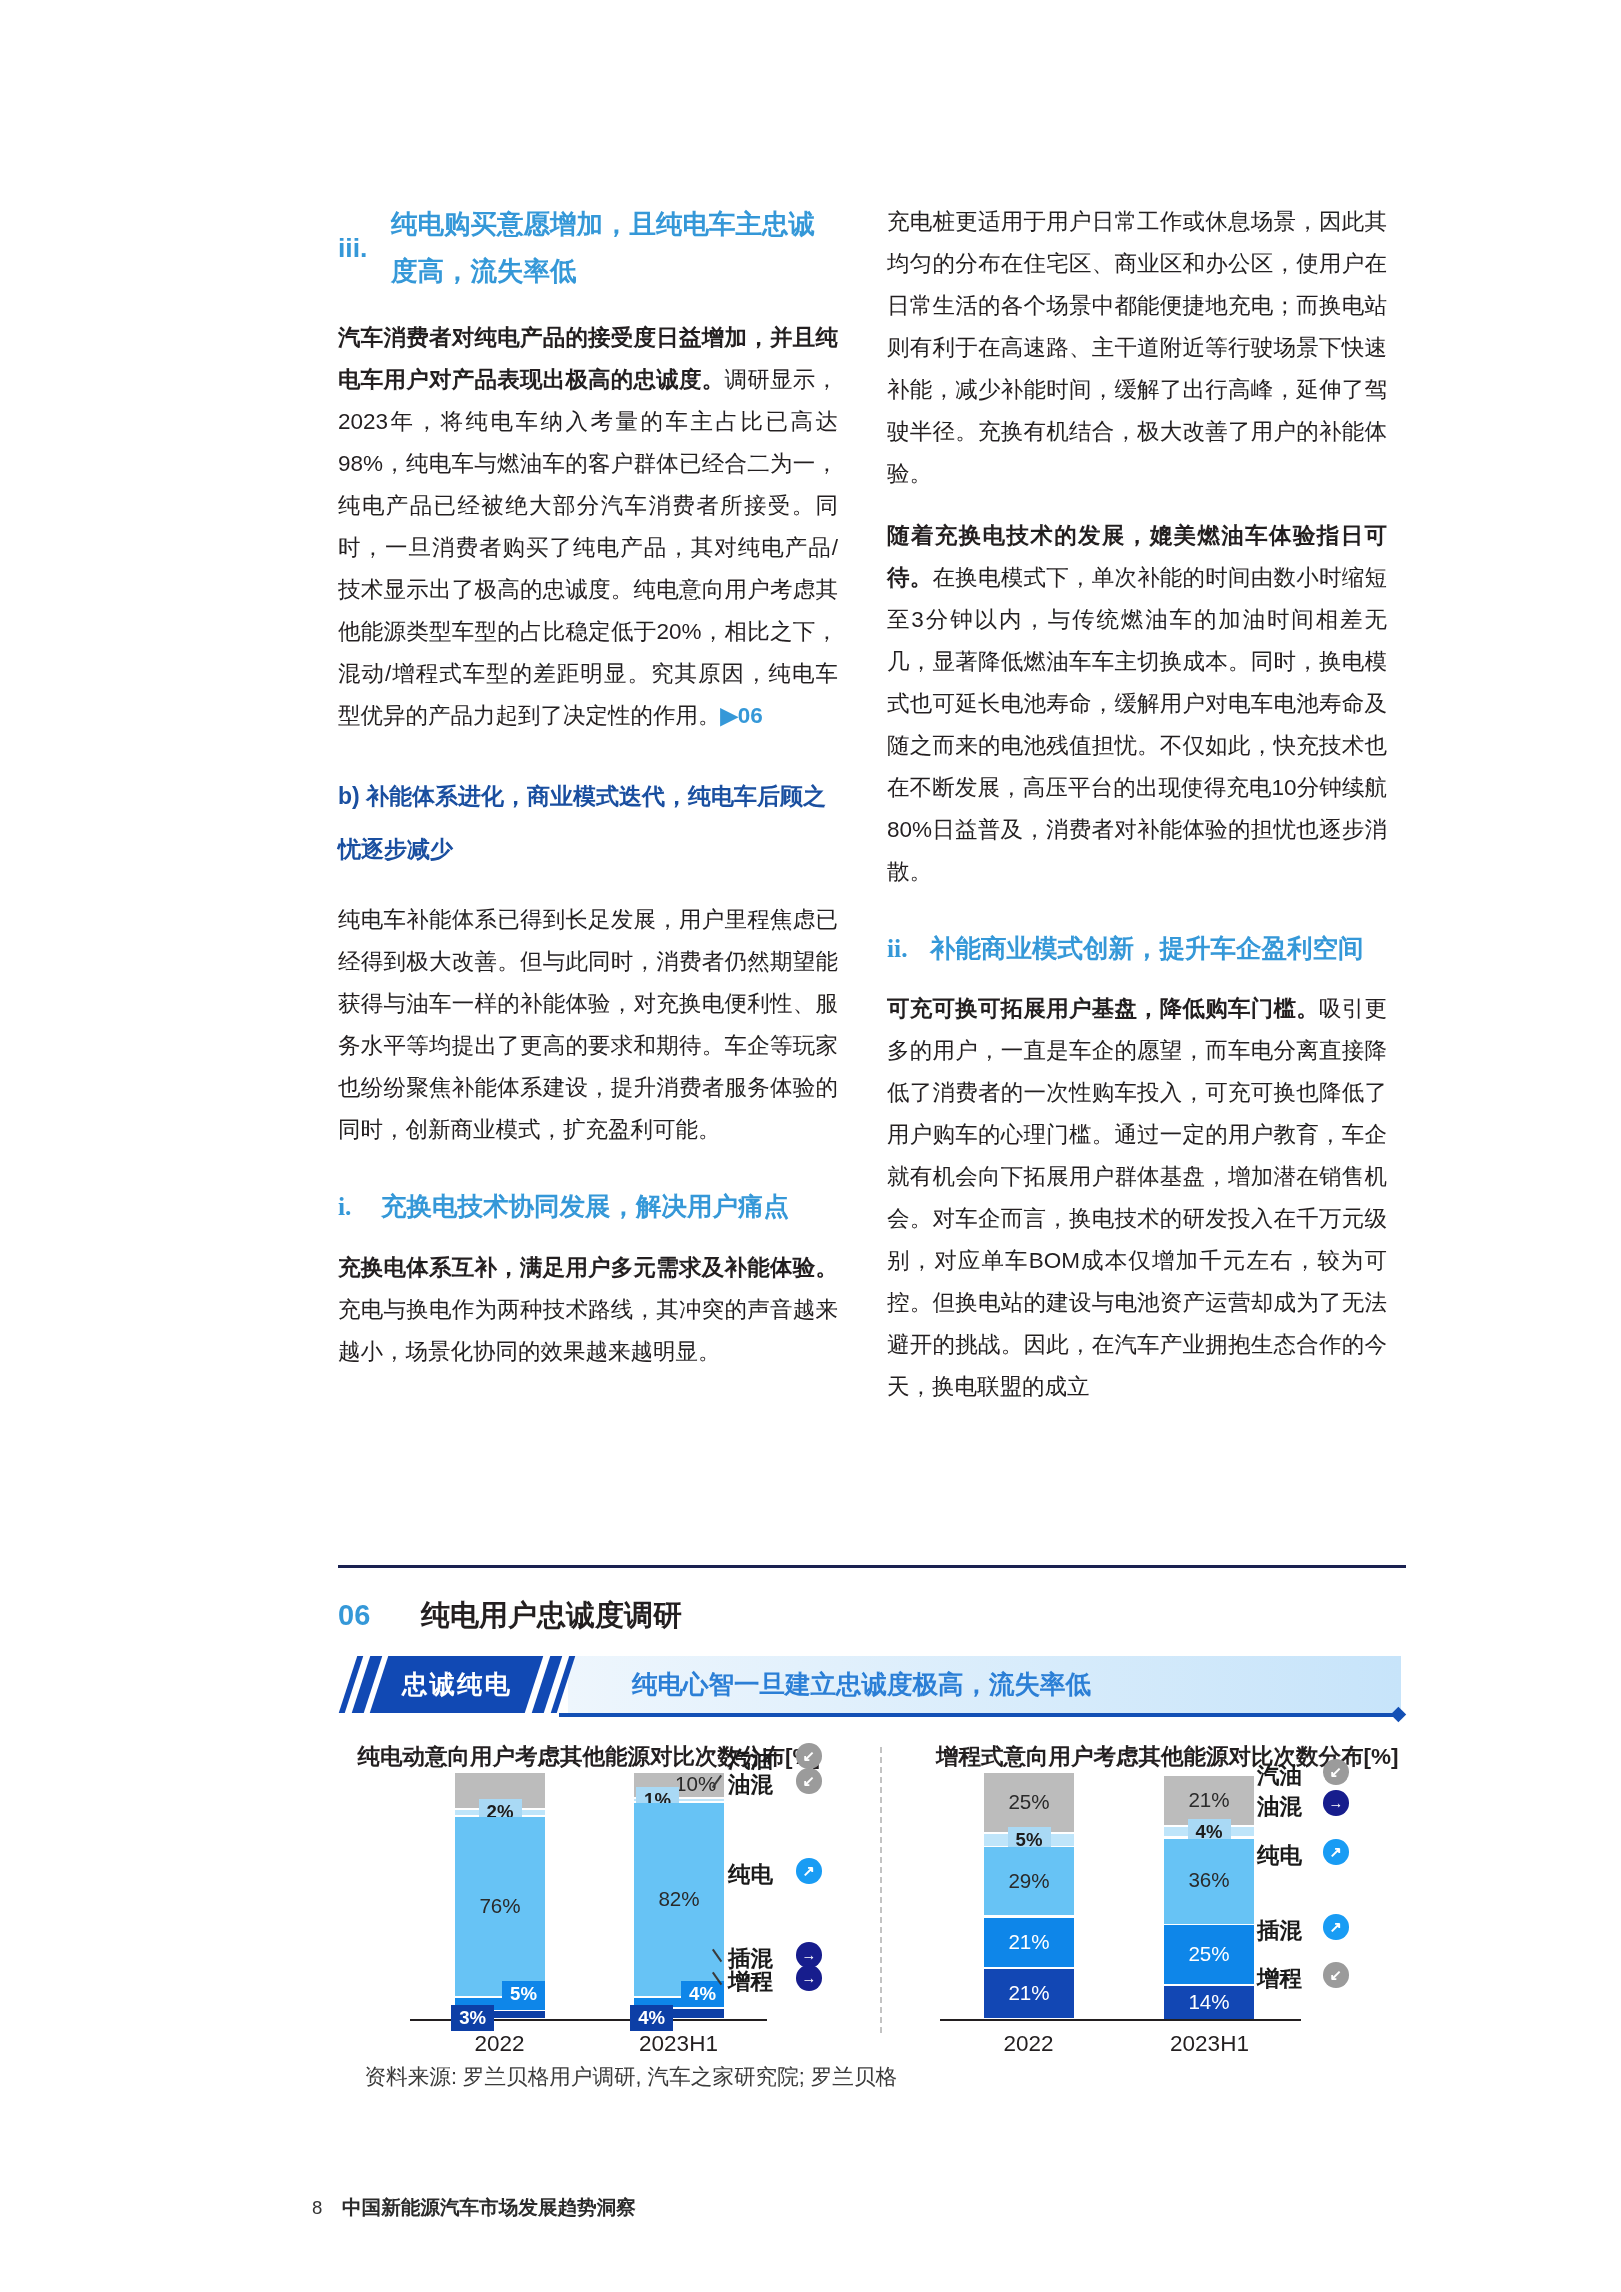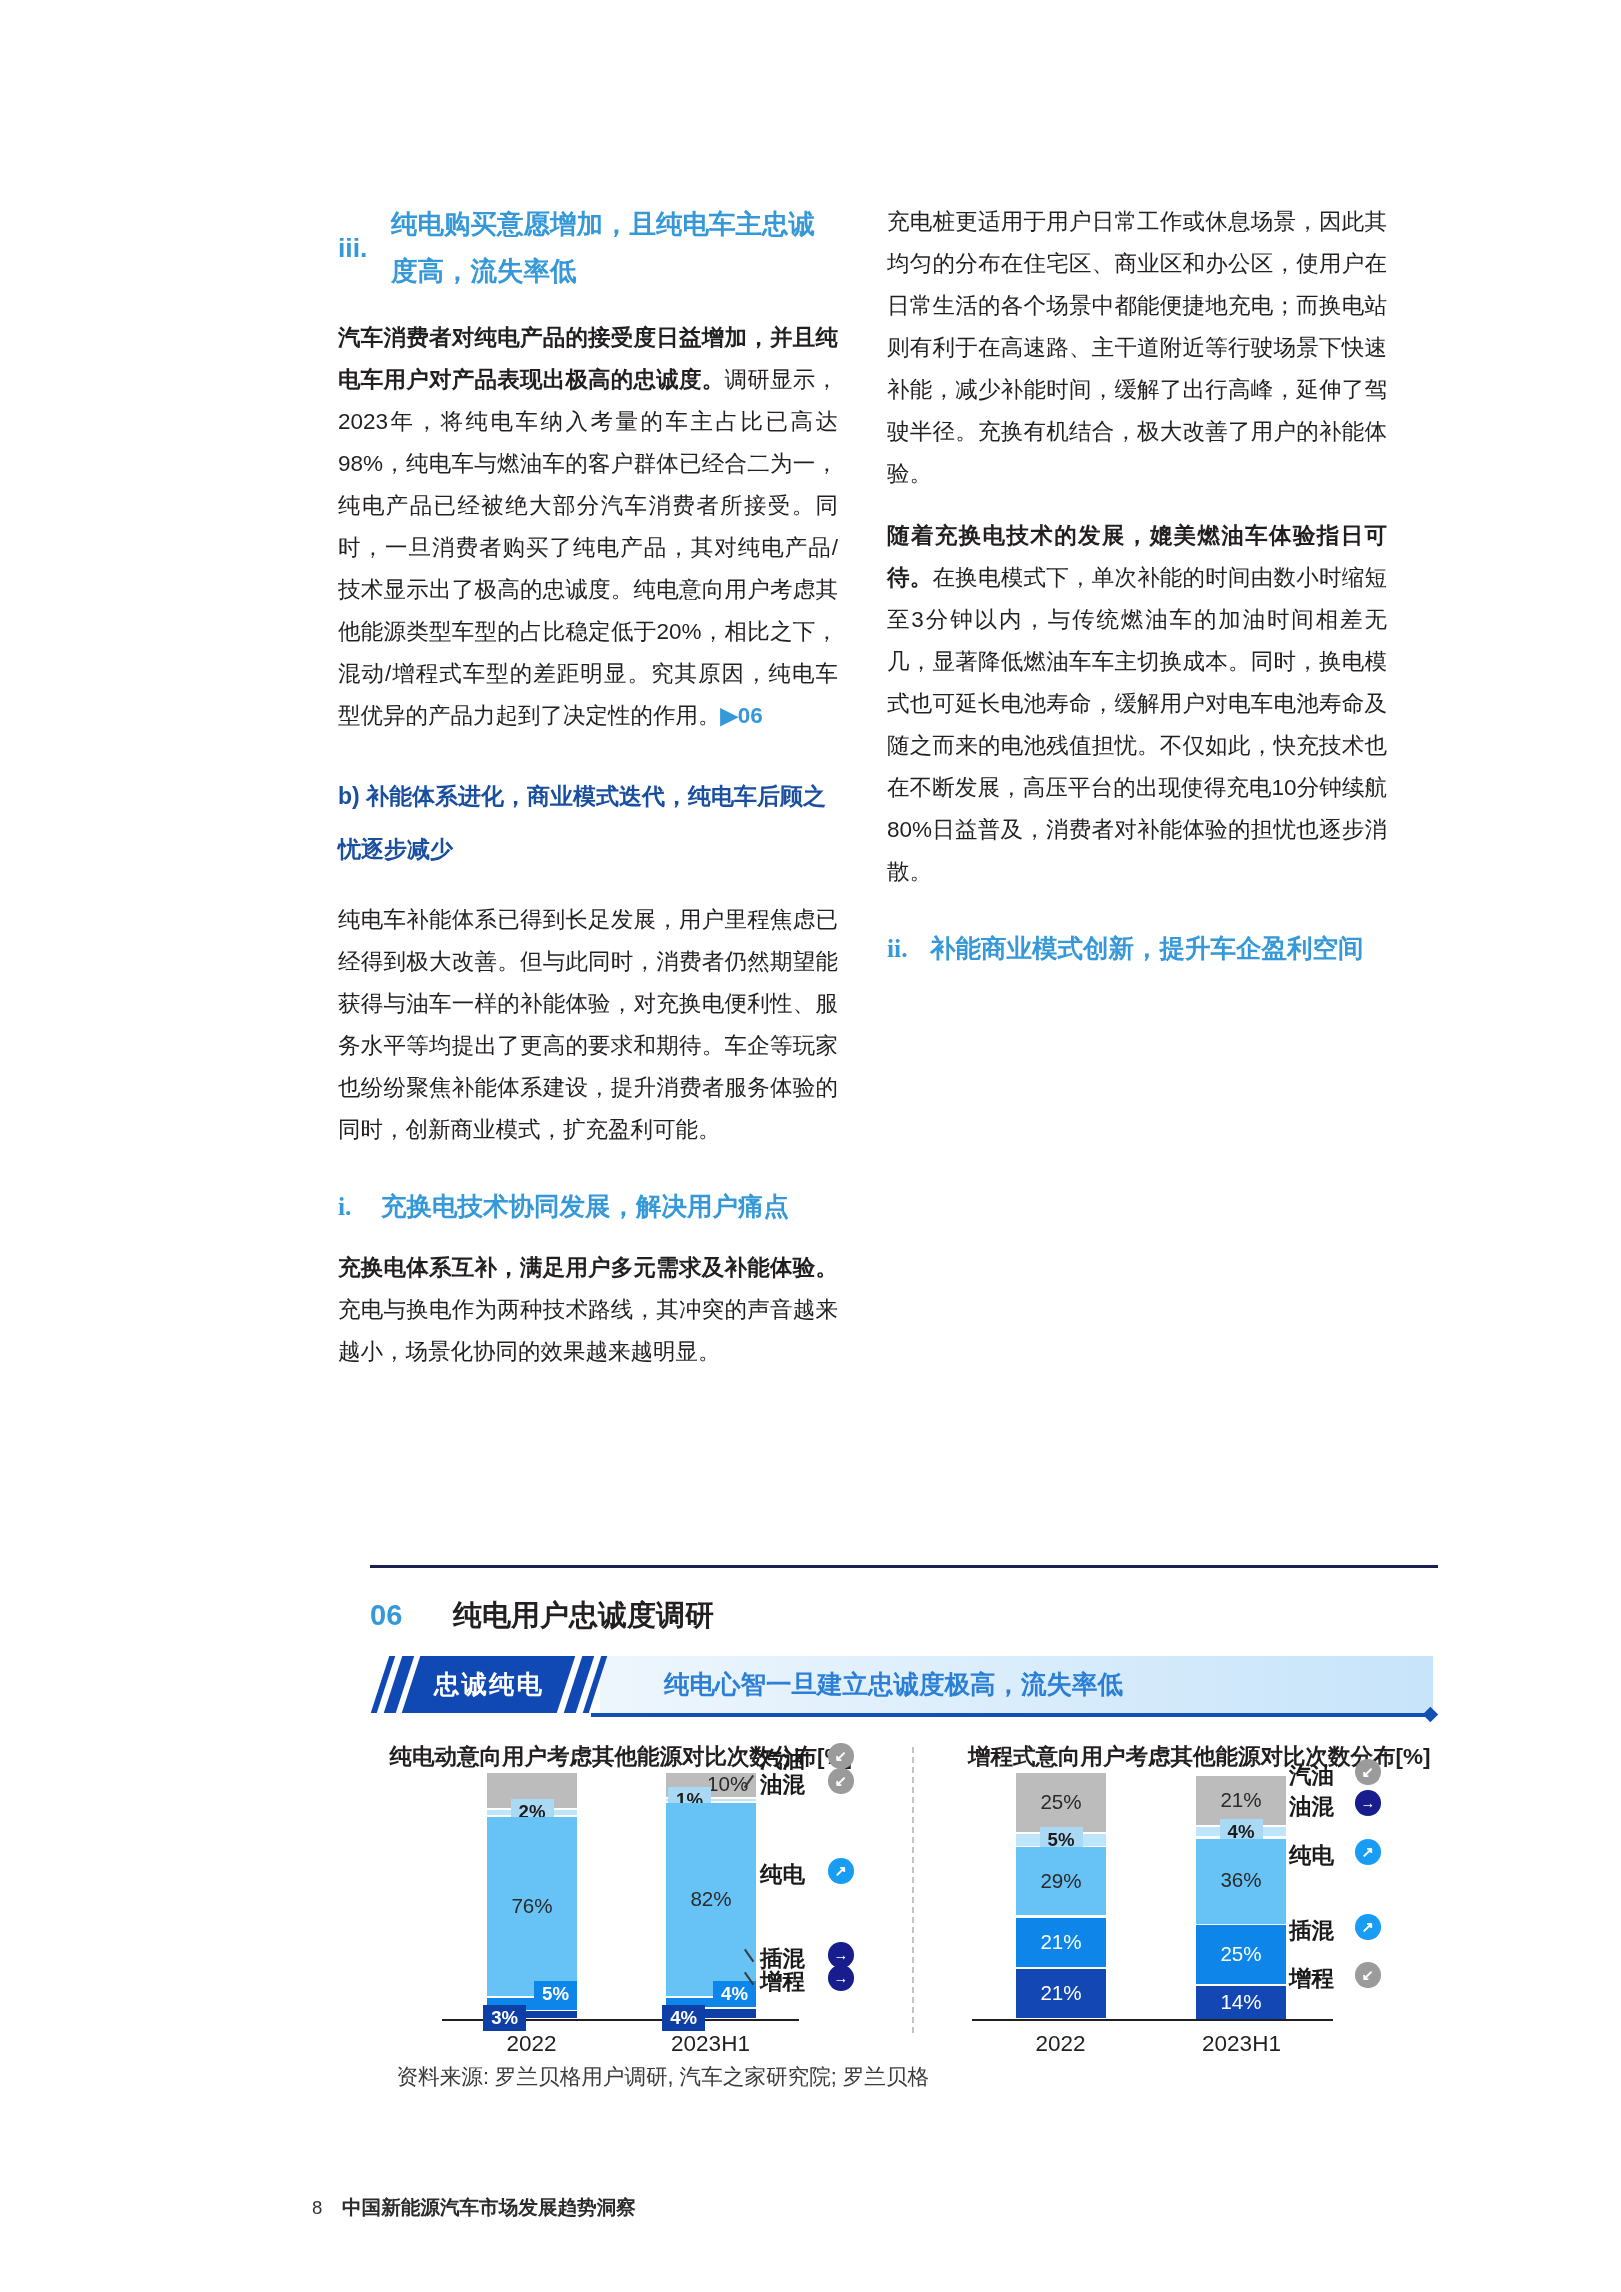--- a/index.html
+++ b/index.html
@@ -11,21 +11,21 @@
   .col p{font-size:22.5px;line-height:42px;text-align:justify;margin:0 0 19.6px 0;}
   .col p .lead{font-weight:700;}
   .ref{color:#3598d8;font-weight:700;}
   .h-iii{display:flex;font-size:26.5px;line-height:47px;font-weight:700;color:#3598d8;margin:0 0 21.6px 0;align-items:center;}
   .h-iii .marker{flex:0 0 53px;}
   .h-iii .txt{flex:1;}
   .h-b{font-size:23px;line-height:53px;font-weight:700;color:#1a4fa0;margin:33px 0 23.5px 0;}
   .h-i{display:flex;font-size:25.5px;line-height:45px;font-weight:700;color:#3598d8;margin:33px 0 17.6px 0;font-family:Liberation Serif, serif;}
   .h-i .marker{flex:0 0 43px;}
   
-  .exhibit{position:absolute;left:338px;top:1565px;width:1068px;height:617px;margin-left:32px;}
+  .exhibit{position:absolute;left:338px;top:1565px;width:1068px;height:617px;}
   .ex-rule{position:absolute;left:0;top:0;width:1068px;height:2.9px;background:#1a2150;}
   .ex-header{position:absolute;left:0;top:31px;display:flex;align-items:baseline;}
   .ex-num{font-size:29px;font-weight:700;color:#3598d8;width:83px;}
   .ex-title{font-size:29px;font-weight:700;color:#231f20;}
   .banner{position:absolute;left:0;top:86px;width:1068px;height:73px;}
   .banner-bg{position:absolute;left:230px;top:4.9px;width:833px;height:59px;
              background:linear-gradient(90deg,#eef6fd 0%,#d6ebfb 60%,#c7e4fa 100%);}
   .banner-text{position:absolute;left:294px;top:15.7px;font-size:25.5px;font-weight:700;color:#2b7fd6;text-align:center;}
   .banner-line{position:absolute;left:221px;top:62px;width:838px;height:3.9px;background:#1350b5;}
   .banner-diamond{position:absolute;left:1055px;top:58px;width:10.8px;height:10.8px;background:#1350b5;
@@ -76,20 +76,21 @@
       </div>
       <p><span class="lead">充换电体系互补，满足用户多元需求及补能体验。</span><span>充电与换电作为两种技术路线，其冲突的声音越来越小，场景化协同的效果越来越明显。</span></p>
     </div>
     <div class="col">
       <p>充电桩更适用于用户日常工作或休息场景，因此其均匀的分布在住宅区、商业区和办公区，使用户在日常生活的各个场景中都能便捷地充电；而换电站则有利于在高速路、主干道附近等行驶场景下快速补能，减少补能时间，缓解了出行高峰，延伸了驾驶半径。充换有机结合，极大改善了用户的补能体验。</p>
       <p><span class="lead">随着充换电技术的发展，媲美燃油车体验指日可待。</span><span>在换电模式下，单次补能的时间由数小时缩短至3分钟以内，与传统燃油车的加油时间相差无几，显著降低燃油车车主切换成本。同时，换电模式也可延长电池寿命，缓解用户对电车电池寿命及随之而来的电池残值担忧。不仅如此，快充技术也在不断发展，高压平台的出现使得充电10分钟续航80%日益普及，消费者对补能体验的担忧也逐步消散。</span></p>
       <div class="h-i">
         <span class="marker">ii.</span>
         <span class="txt">补能商业模式创新，提升车企盈利空间</span>
       </div>
+      <p><span class="lead">可充可换可拓展用户基盘，降低购车门槛。</span><span>吸引更多的用户，一直是车企的愿望，而车电分离直接降低了消费者的一次性购车投入，可充可换也降低了用户购车的心理门槛。通过一定的用户教育，车企就有机会向下拓展用户群体基盘，增加潜在销售机会。对车企而言，换电技术的研发投入在千万元级别，对应单车BOM成本仅增加千元左右，较为可控。但换电站的建设与电池资产运营却成为了无法避开的挑战。因此，在汽车产业拥抱生态合作的今天，换电联盟的成立</span></p>
     </div>
   </div>
 
   <div class="exhibit">
     <div class="ex-rule"></div>
     <div class="ex-header">
       <span class="ex-num">06</span>
       <span class="ex-title">纯电用户忠诚度调研</span>
     </div>
     <div class="banner">

